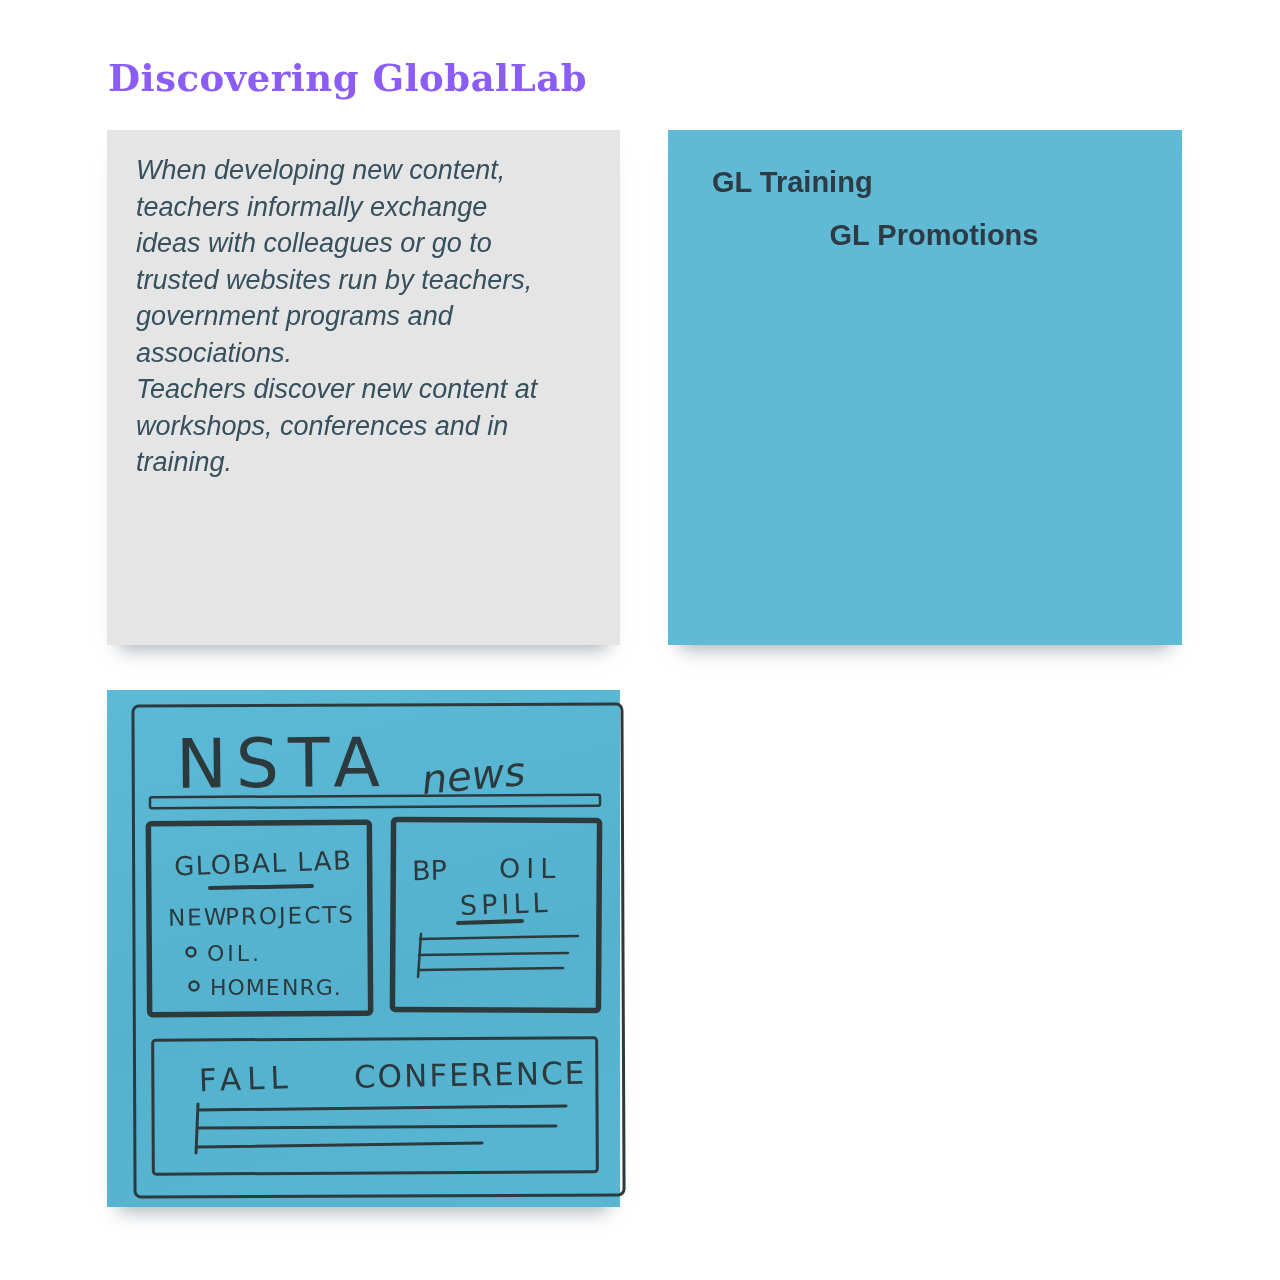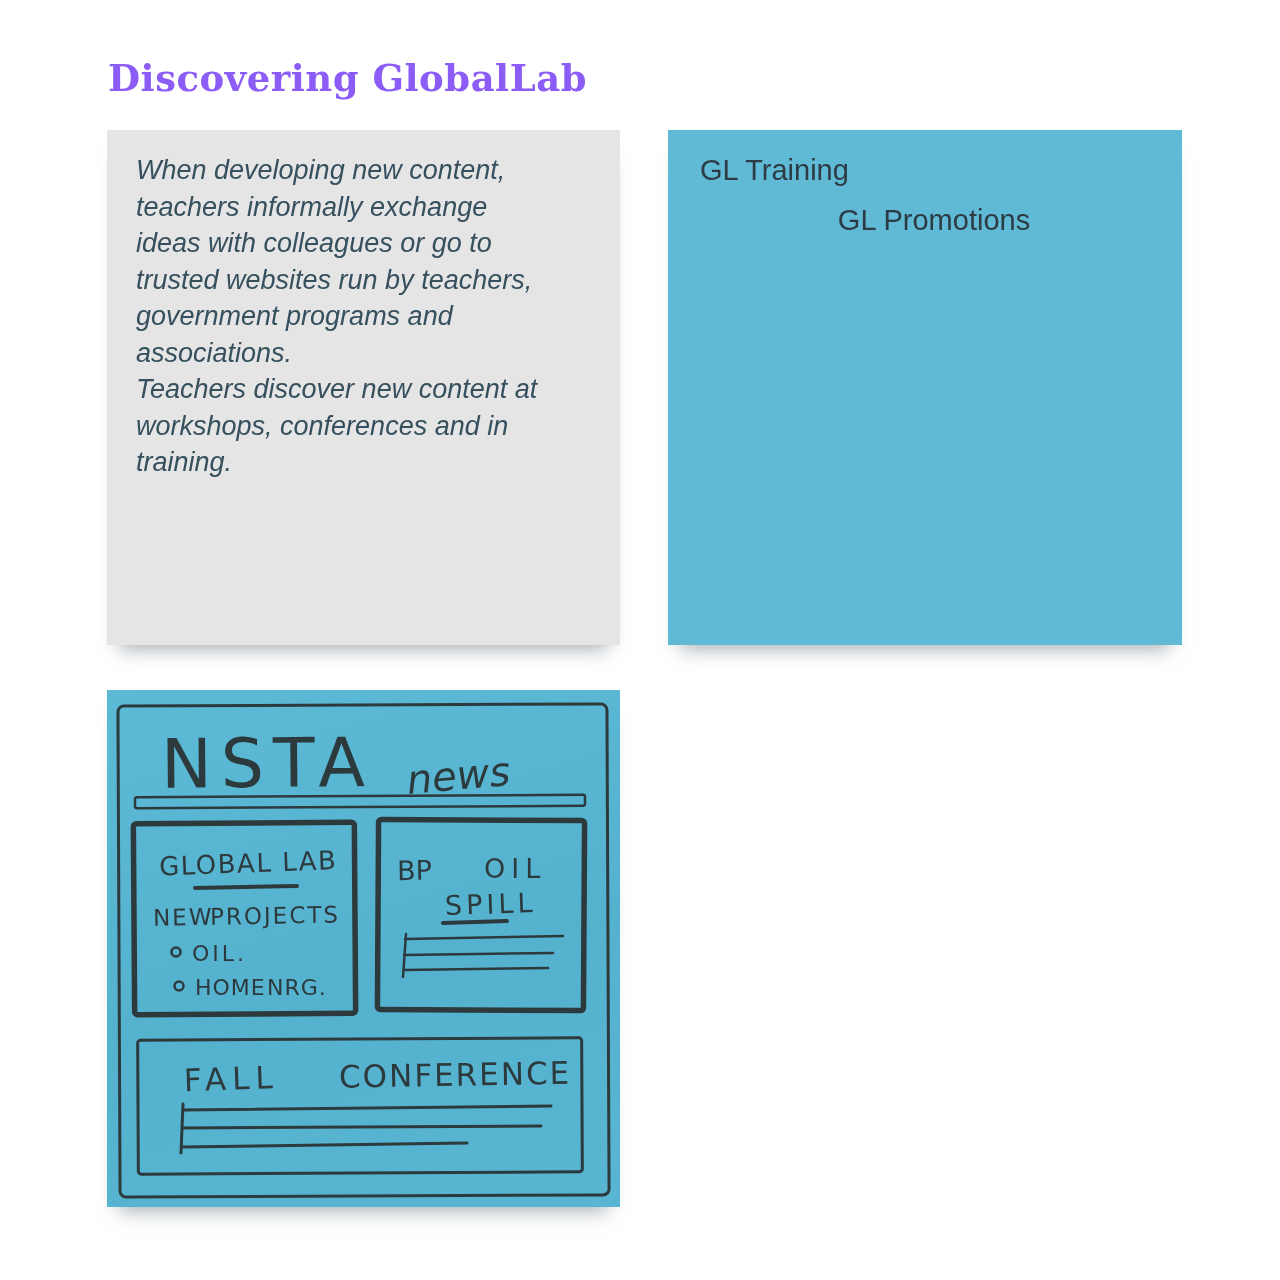--- a/index.html
+++ b/index.html
@@ -17,20 +17,21 @@
     font-family:"DejaVu Serif", serif;
     font-weight:600;
     font-size:37px;
     letter-spacing:0.5px;
     color:#8b5cf6;
   }
   .note{
     position:absolute;
     box-sizing:border-box;
     box-shadow:0 16px 18px -12px rgba(95,110,120,0.55);
+    padding-left:15px;
   }
   .note-left{
     left:107px;top:130px;width:513px;height:515px;
     background:#e5e5e5;
     padding:22px 14px 0 29px;
   }
   .note-right{
     left:668px;top:130px;width:514px;height:515px;
     background:#60bad6;
     padding:18px 10px 0 28px;
@@ -44,24 +45,24 @@
     font-size:27px;
     line-height:36.5px;
     color:#3a4f5b;
     white-space:pre-line;
   }
   .note-body.italic{
     font-style:italic;
     color:#36505e;
   }
   .section-heading{
-    margin:4px;
+    margin:16px;
     font-size:29px;
     line-height:37px;
-    font-weight:normal;
+    font-weight:bold;
     color:#2c3b44;
   }
   .section + .section{ margin-top:13px;text-align:center; }
   svg text{
     font-family:"DejaVu Sans", sans-serif;
     fill:#2d3a3d;
   }
 </style>
 </head>
 <body>

